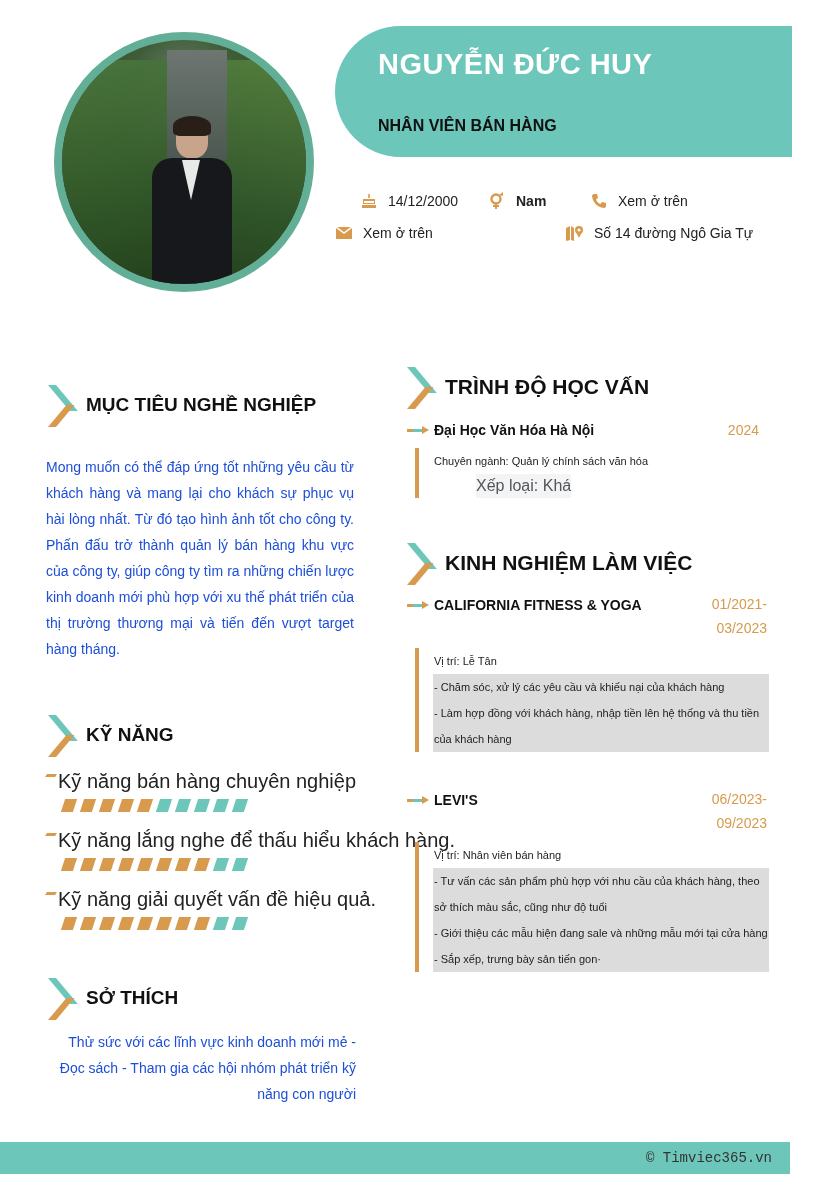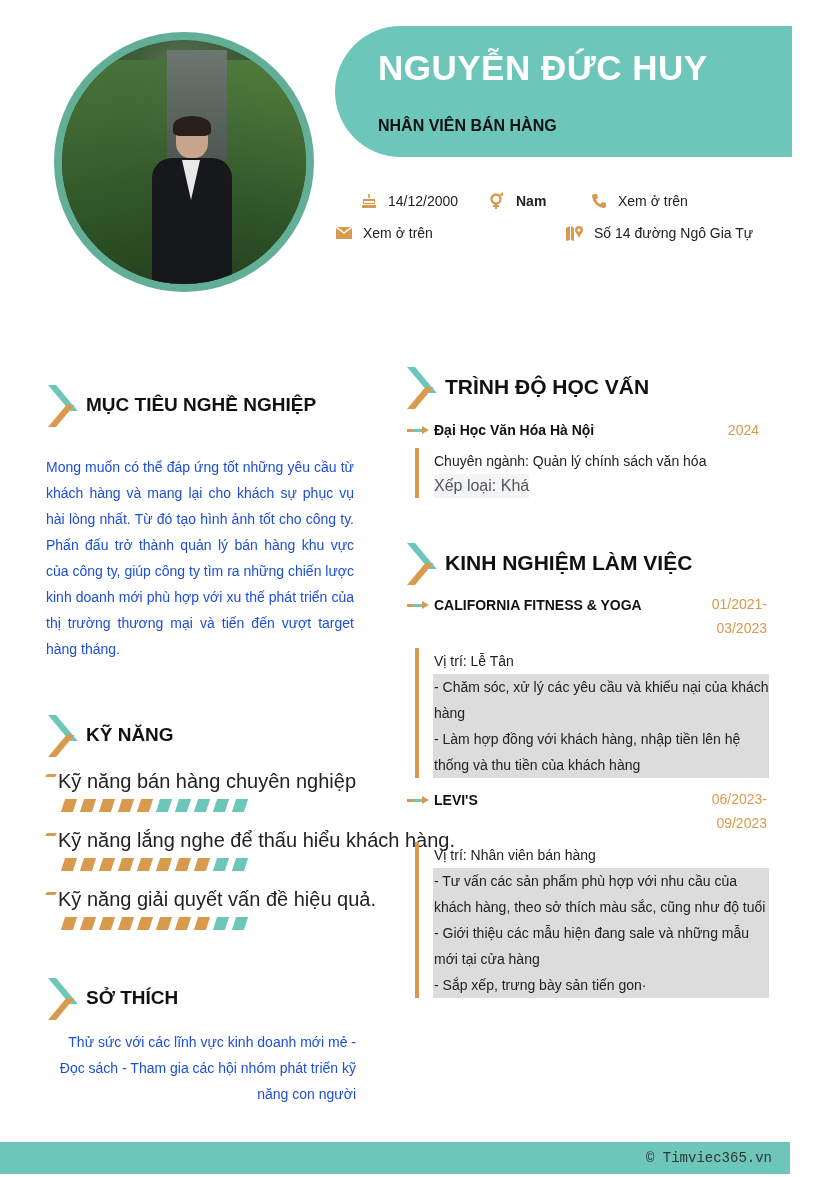--- a/index.html
+++ b/index.html
@@ -18,21 +18,21 @@
   .avatar .head { position:absolute; left:114px; top:80px; width:32px; height:38px; border-radius:45% 45% 40% 40%; background:#c9a48c; }
   .avatar .hair { position:absolute; left:111px; top:76px; width:38px; height:20px; border-radius:50% 50% 20% 20%; background:#2a1e18; }
   .avatar .body { position:absolute; left:90px; top:118px; width:80px; height:150px; border-radius:20px 20px 0 0; background:#17181c; }
   .avatar .shirt { position:absolute; left:120px; top:120px; width:18px; height:40px; background:#e8e8e8; clip-path: polygon(0 0,100% 0,50% 100%); }
 
   
   .name-band {
     position: absolute; left: 335px; top: 26px; width: 457px; height: 131px;
     background: #6cc6ba; border-radius: 66px 0 0 66px;
   }
-  .name { position: absolute; left: 43px; top: 22px; font-size: 35px; font-weight: 700; color: #ffffff; letter-spacing: .5px; }
+  .name { position: absolute; left: 43px; top: 22px; font-size: 29px; font-weight: 700; color: #ffffff; letter-spacing: .5px; }
   .job { position: absolute; left: 43px; top: 91px; font-size: 16px; font-weight: 700; color: #111; }
 
   
   .info { position: absolute; display: flex; align-items: center; font-size: 14px; color: #222; }
   .info .ic { width: 18px; height: 18px; margin-right: 10px; display: inline-flex; align-items: center; justify-content: center; }
 
   
   .sec-head { position: absolute; display: flex; align-items: center; }
   .chev { width: 26px; height: 40px; position: relative; margin-right: 14px; }
   .chev .t { position: absolute; left: 2px; top: 0; width: 8px; height: 26px; background: #6cc6ba; transform: skewX(40deg); transform-origin: top left; }
@@ -53,23 +53,23 @@
   
   .item-head { position: absolute; left: 407px; width: 360px; display: flex; align-items: flex-start; }
   .arrow { width: 22px; height: 14px; margin-right: 5px; margin-top: 2px; position: relative; }
   .arrow .a1 { position: absolute; left: 0; top: 5px; width: 6px; height: 3px; background: #d89a4c; }
   .arrow .a2 { position: absolute; left: 6px; top: 5px; width: 10px; height: 3px; background: #6cc6ba; }
   .arrow .a3 { position: absolute; left: 15px; top: 2px; width: 0; height: 0; border-top: 4.5px solid transparent; border-bottom: 4.5px solid transparent; border-left: 7px solid #d89a4c; }
   .item-title { font-size: 14px; font-weight: 700; color: #111; flex: 1; }
   .item-date { font-size: 14px; color: #d89a4c; text-align: right; line-height: 24px; margin-top: -5px; width: 60px; }
 
   .item-body { position: absolute; left: 415px; border-left: 4px solid #d89a4c; padding-left: 15px; width: 354px; }
-  .item-body .line { font-size: 14px; line-height: 26px; color: #222; }
+  .item-body .line { font-size: 11px; line-height: 26px; color: #222; }
   .item-body .hl { background: #dcdcdc; margin-left: -1px; padding-left: 1px; }
-  .item-body .rank { font-size: 16px; color: #555; background: #f3f4f6; display: inline-block; line-height: 24px; }
+  .item-body .rank { font-size: 16px; color: #555; background: #f3f4f6; display: inline-block; line-height: 24px; margin-left: 42px; }
 
   
   .footer { position: absolute; left: 0; top: 1142px; width: 790px; height: 32px; background: #6cc6ba; }
   .footer .copy { position: absolute; right: 18px; top: 8px; font-family: "Liberation Mono", "DejaVu Sans Mono", monospace; font-size: 14px; color: #333; }
 </style>
 </head>
 <body>
 
 <div class="avatar">
   <div class="bg-l"></div>

